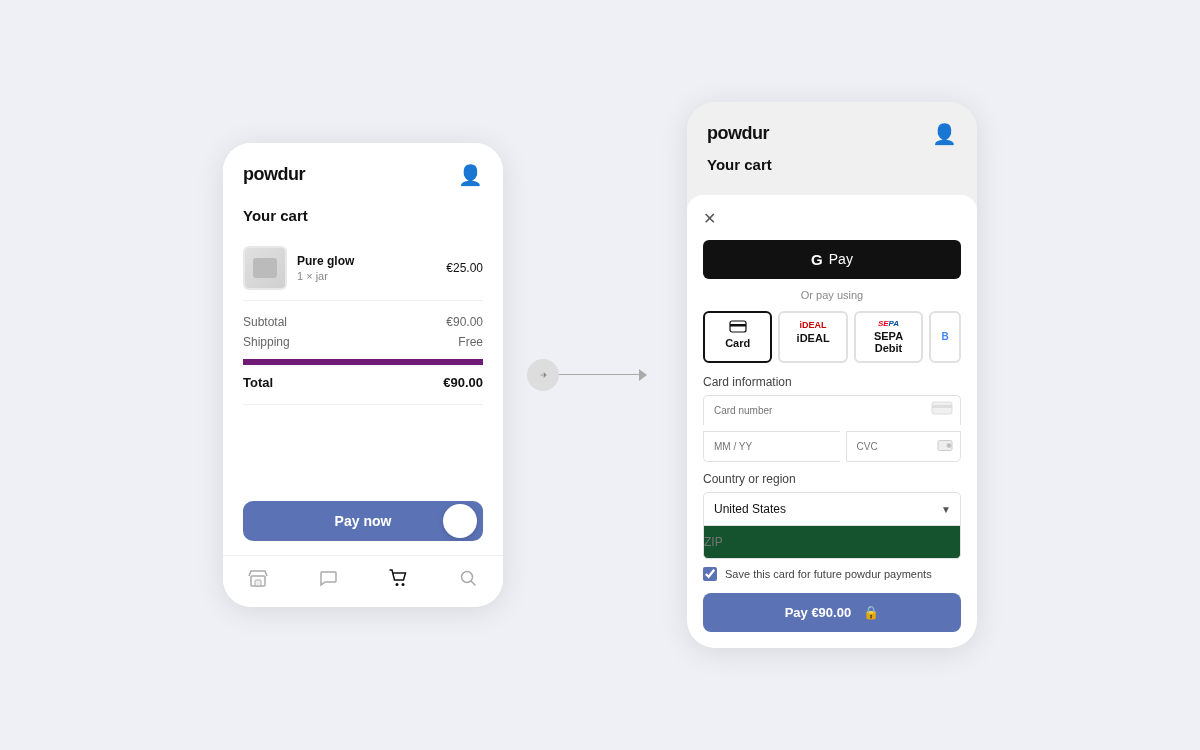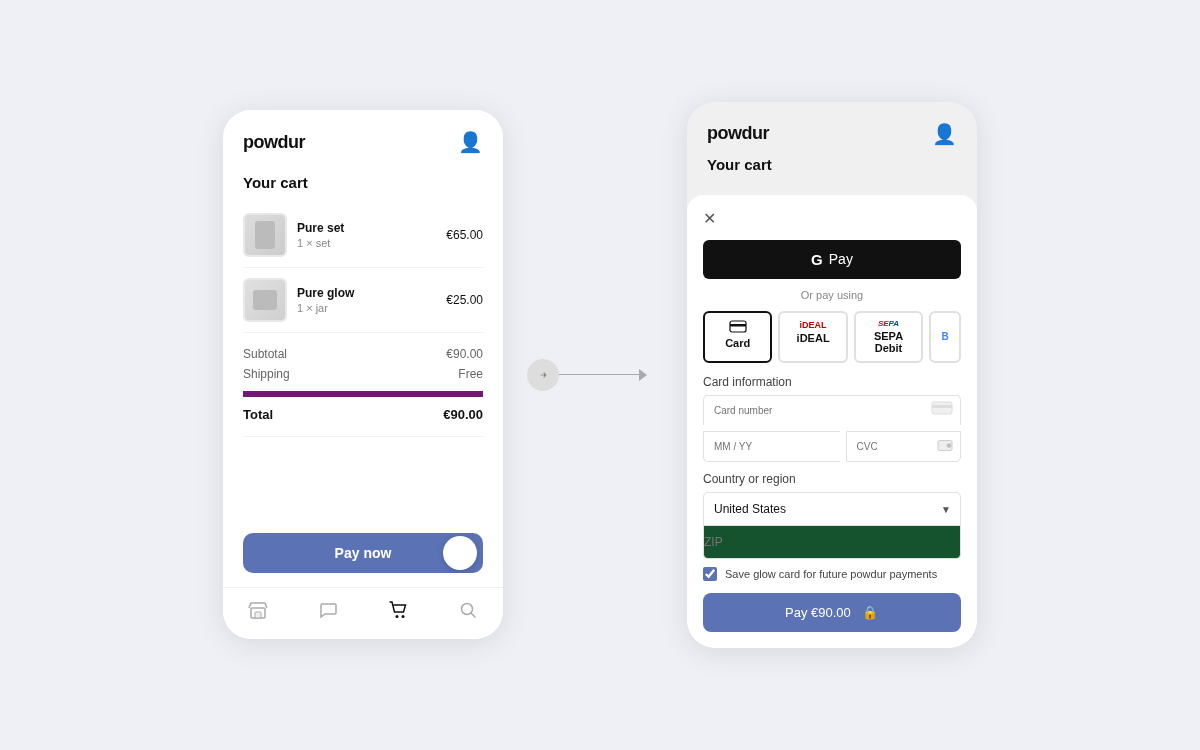--- a/index.html
+++ b/index.html
@@ -395,21 +395,21 @@
       color: #444;
     }
     .pay-final-btn {
       width: 100%;
       background: #5b72b5;
       color: #fff;
       border: none;
       border-radius: 8px;
       padding: 12px;
       font-size: 13px;
-      font-weight: 400;
+      font-weight: 700;
       cursor: pointer;
       display: flex;
       align-items: center;
       justify-content: center;
       gap: 12px;
     }
     .lock-icon {
       font-size: 13px;
     }
     
@@ -468,30 +468,20 @@
 
 <div class="scene">
 
   <div class="phone">
     <div class="phone-header">
       <span class="phone-logo">powdur</span>
       <span class="phone-avatar">👤</span>
     </div>
     <div class="phone-body">
       <div class="section-title">Your cart</div>
-      <div class="cart-item">
-        <div class="item-img">
-          <div class="img-pure-set"></div>
-        </div>
-        <div class="item-details">
-          <div class="item-name">Pure set</div>
-          <div class="item-qty">1 × set</div>
-        </div>
-        <div class="item-price">€65.00</div>
-      </div>
       <div class="cart-item">
         <div class="item-img">
           <div class="img-pure-glow"></div>
         </div>
         <div class="item-details">
           <div class="item-name">Pure glow</div>
           <div class="item-qty">1 × jar</div>
         </div>
         <div class="item-price">€25.00</div>
       </div>
@@ -626,21 +616,21 @@
         <div class="select-wrap">
           <select class="select-field">
             <option>United States</option>
           </select>
           <span class="select-arrow">▼</span>
         </div>
         <input class="zip-field" type="text" placeholder="ZIP" style="">
       </div>
       <div class="save-card-row">
         <input type="checkbox" class="save-checkbox" checked="" style="">
-        <label class="save-label">Save glow card for future powdur payments</label>
+        <label class="save-label">Save this card for future powdur payments</label>
       </div>
       <button class="pay-final-btn">
         <span>Pay €90.00</span>
         <span class="lock-icon">🔒</span>
       </button>
     </div>
   </div>
 </div>
 
 </body></html>

